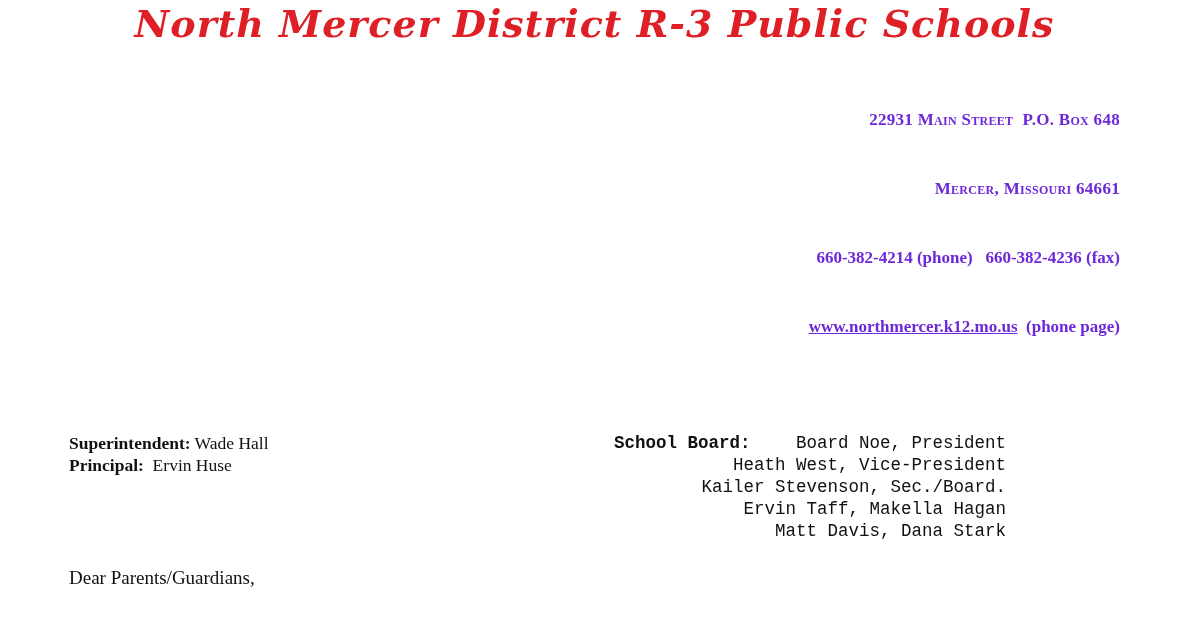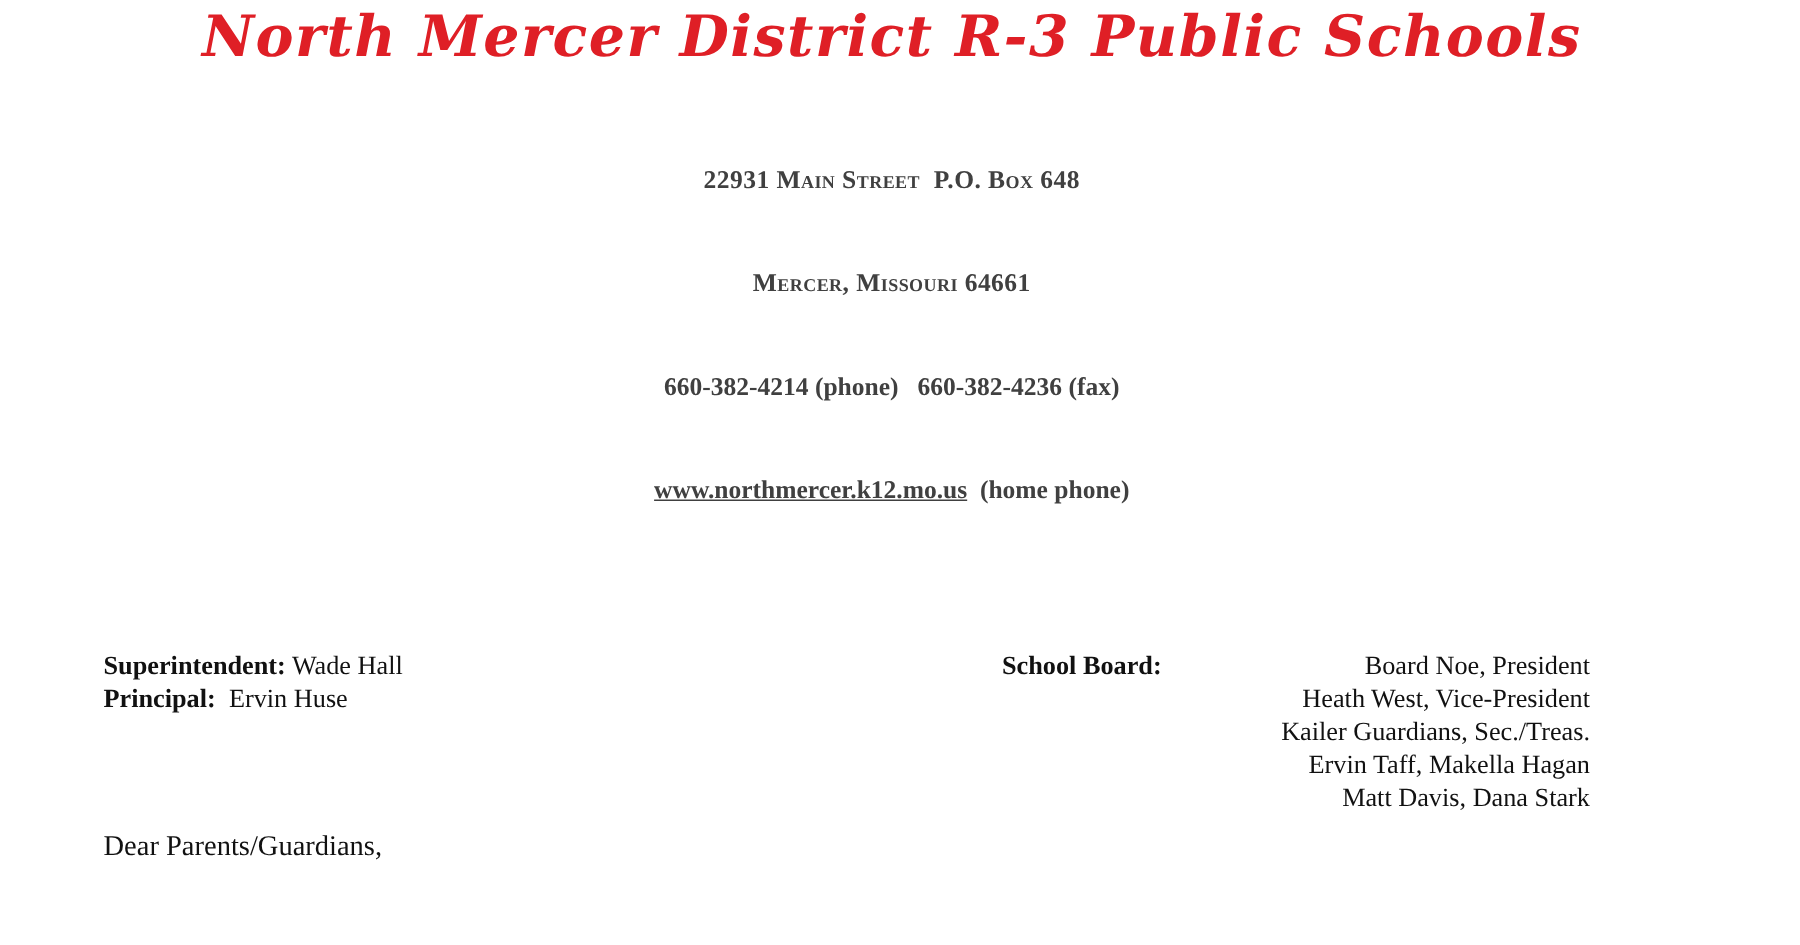--- a/index.html
+++ b/index.html
@@ -20,82 +20,83 @@
     font-weight: bold;
     font-size: 38px;
     line-height: 48px;
     color: #df1f26;
     text-align: center;
     letter-spacing: 1px;
     white-space: nowrap;
   }
   .address-block {
     margin-top: 14px;
-    text-align: center;
+    text-align: right;
     font-weight: bold;
     font-size: 17px;
     line-height: 23px;
-    color: #404040;
+    color: #6d28d9;
     white-space: pre-wrap;
   }
   .smallcaps { font-variant: small-caps; letter-spacing: 0.3px; }
   .url { text-decoration: underline; }
   .columns {
     margin-top: 48px;
     display: flex;
     align-items: flex-start;
     font-size: 17.5px;
     line-height: 22px;
   }
   .left-col { flex: 1 1 auto; }
   .left-col .row { white-space: pre-wrap; }
   .label { font-weight: bold; }
   .right-col {
     width: 392px;
-    margin-right: 60px;
+    margin-right: 114px;
     flex: 0 0 auto;
+    font-family: Liberation Mono, monospace;
   }
   .board-first-line {
     display: flex;
     justify-content: space-between;
     white-space: nowrap;
   }
   .board-names { text-align: right; }
   .salutation {
-    margin-top: 12px;
+    margin-top: 25px;
     font-size: 19px;
     line-height: 22px;
   }
 </style>
 </head>
 <body>
 
 <div class="page">
 
   <div class="title">North Mercer District R-3 Public Schools</div>
 
   <div class="address-block">
     <div class="smallcaps">22931 Main Street  P.O. Box 648</div>
     <div class="smallcaps">Mercer, Missouri 64661</div>
     <div>660-382-4214 (phone)   660-382-4236 (fax)</div>
-    <div><span class="url">www.northmercer.k12.mo.us</span><span>  (home phone)</span></div>
+    <div><span class="url">www.northmercer.k12.mo.us</span><span>  (phone page)</span></div>
   </div>
 
   <div class="columns">
     <div class="left-col">
       <div class="row"><span class="label">Superintendent:</span><span> Wade Hall</span></div>
       <div class="row"><span class="label">Principal:</span><span>  Ervin Huse</span></div>
     </div>
     <div class="right-col">
       <div class="board-first-line">
         <span class="label">School Board:</span>
         <span>Board Noe, President</span>
       </div>
       <div class="board-names">Heath West, Vice-President</div>
-      <div class="board-names">Kailer Guardians, Sec./Treas.</div>
+      <div class="board-names">Kailer Stevenson, Sec./Board.</div>
       <div class="board-names">Ervin Taff, Makella Hagan</div>
       <div class="board-names">Matt Davis, Dana Stark</div>
     </div>
   </div>
 
   <div class="salutation">Dear Parents/Guardians,</div>
 
 </div>
 
 </body></html>

